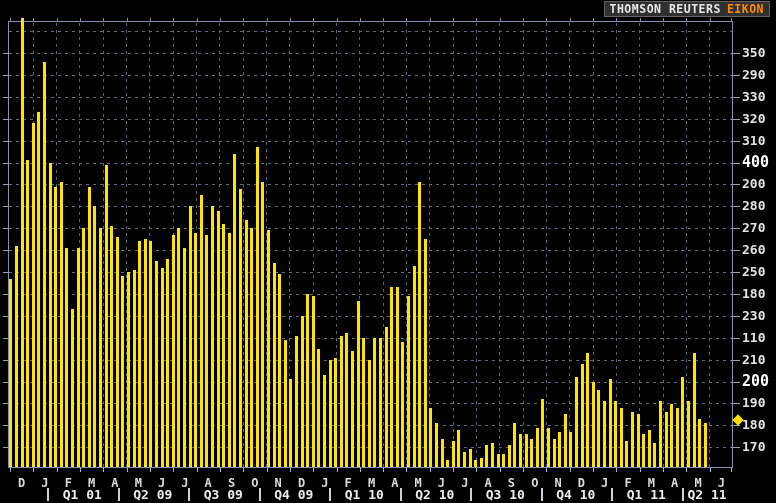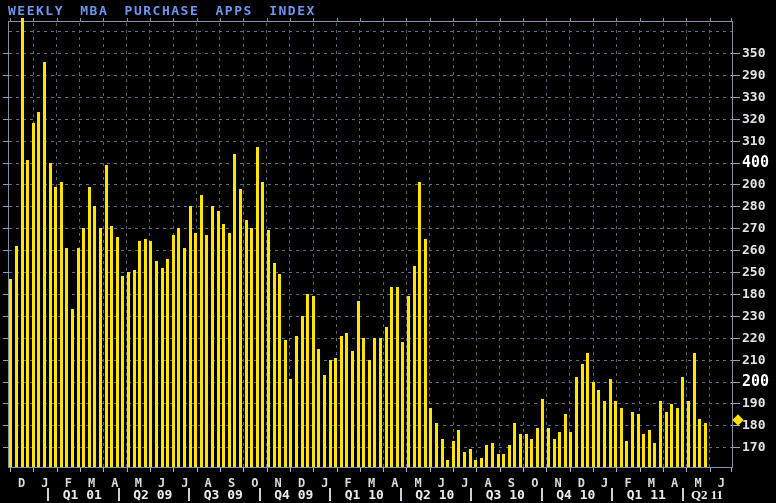--- a/index.html
+++ b/index.html
@@ -29,21 +29,24 @@
   .qsep{position:absolute;top:488px;width:2px;height:13px;background:#ccd2da;}
   .qlab{position:absolute;top:487px;width:70px;text-align:center;font-size:13px;
         font-weight:bold;color:#ececec;white-space:nowrap;}
   #value-diamond{position:absolute;width:8px;height:8px;background:#ffdf00;
                  transform:rotate(45deg);z-index:6;}
 </style>
 </head>
 <body>
 
 <div id="screen">
-  <div id="chart-title">WEEKLY MBA PURCHASE APPS INDEX</div>
+  <div id="brand-badge">
+    <span id="brand-name">THOMSON REUTERS</span>
+    <span id="brand-product">EIKON</span>
+  </div>
 
   <div id="plot">
       <div class="" id="plot-frame"></div>
       <div class="grid-h" style="top: 425.29px;"></div>
       <div class="grid-h" style="top: 403.39px;"></div>
       <div class="grid-h" style="top: 381.49px;"></div>
       <div class="grid-h" style="top: 359.59px;"></div>
       <div class="grid-h" style="top: 337.69px;"></div>
       <div class="grid-h" style="top: 315.79px;"></div>
       <div class="grid-h" style="top: 293.89px;"></div>
@@ -251,21 +254,21 @@
     <div class="ytick" style="left: 3px; width: 6px; top: 272.09px;"></div>
     <div class="ylab" style="top: 265.09px;">250</div>
     <div class="ytick" style="left: 731px; width: 9px; top: 293.99px;"></div>
     <div class="ytick" style="left: 3px; width: 6px; top: 293.99px;"></div>
     <div class="ylab" style="top: 286.99px;">180</div>
     <div class="ytick" style="left: 731px; width: 9px; top: 315.89px;"></div>
     <div class="ytick" style="left: 3px; width: 6px; top: 315.89px;"></div>
     <div class="ylab" style="top: 308.89px;">230</div>
     <div class="ytick" style="left: 731px; width: 9px; top: 337.79px;"></div>
     <div class="ytick" style="left: 3px; width: 6px; top: 337.79px;"></div>
-    <div class="ylab" style="top: 330.79px;">220</div>
+    <div class="ylab" style="top: 330.79px;">110</div>
     <div class="ytick" style="left: 731px; width: 9px; top: 359.69px;"></div>
     <div class="ytick" style="left: 3px; width: 6px; top: 359.69px;"></div>
     <div class="ylab" style="top: 352.69px;">210</div>
     <div class="ytick" style="left: 731px; width: 9px; top: 381.59px;"></div>
     <div class="ytick" style="left: 3px; width: 6px; top: 381.59px;"></div>
     <div class="ylab bold" style="top: 373.59px;">200</div>
     <div class="ytick" style="left: 731px; width: 9px; top: 403.49px;"></div>
     <div class="ytick" style="left: 3px; width: 6px; top: 403.49px;"></div>
     <div class="ylab" style="top: 396.49px;">190</div>
     <div class="ytick" style="left: 731px; width: 9px; top: 425.39px;"></div>
@@ -381,15 +384,15 @@
     <div class="qlab" style="left: 329.25px;">Q1 10</div>
     <div class="qsep" style="left: 399.5px;"></div>
     <div class="qlab" style="left: 399.75px;">Q2 10</div>
     <div class="qsep" style="left: 470px;"></div>
     <div class="qlab" style="left: 470.25px;">Q3 10</div>
     <div class="qsep" style="left: 540.5px;"></div>
     <div class="qlab" style="left: 540.75px;">Q4 10</div>
     <div class="qsep" style="left: 611px;"></div>
     <div class="qlab" style="left: 611.25px;">Q1 11</div>
     <div class="qsep" style="left: 681.5px;"></div>
-    <div class="qlab" style="left: 672px; font-family: Liberation Serif, serif;">Q2 11</div>
+    <div class="qlab" style="left: 672px;">Q2 11</div>
     <div class="" id="value-diamond" style="left: 734px; top: 415.915px; background: rgb(255, 223, 0);"></div>
   </div>
 
 </body></html>

